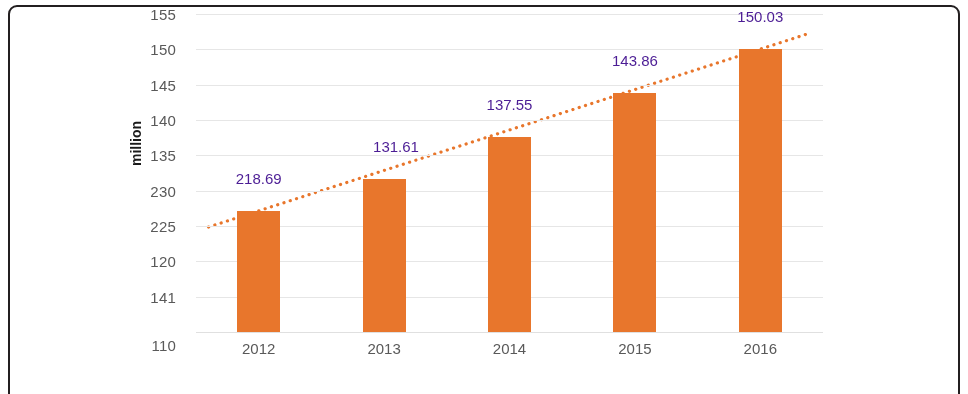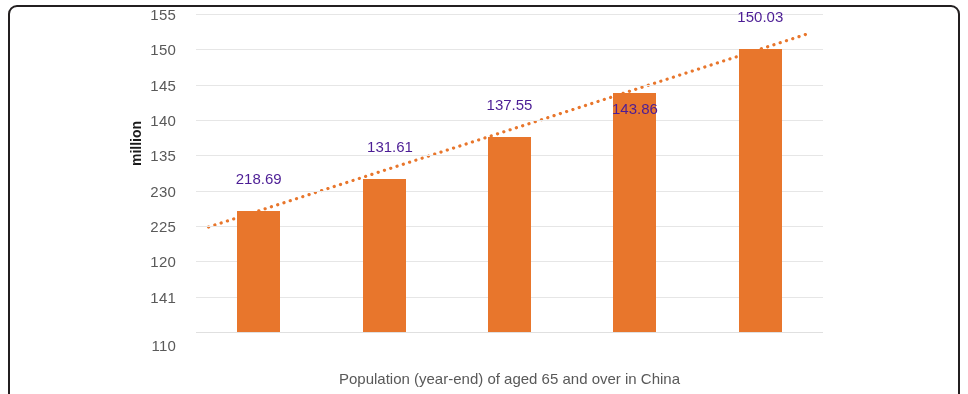--- a/index.html
+++ b/index.html
@@ -173,25 +173,31 @@
       <div class="gridline" style="top: 212px;"></div>
       <div class="gridline" style="top: 176.667px;"></div>
       <div class="gridline" style="top: 141.333px;"></div>
       <div class="gridline" style="top: 106px;"></div>
       <div class="gridline" style="top: 70.6667px;"></div>
       <div class="gridline" style="top: 35.3333px;"></div>
       <div class="gridline" style="top: 0px;"></div>
       <div class="bar" style="left: 41.2px; width: 43px; height: 121.123px; background: rgb(232, 118, 44);"></div>
       <div class="value-label" style="left: 62.7px; top: 155.877px;">218.69</div>
       <div class="bar" style="left: 166.6px; width: 43px; height: 152.711px; background: rgb(232, 118, 44);"></div>
-      <div class="value-label" style="left: 194px; top: 124.289px;">131.61</div>
+      <div class="value-label" style="left: 200px; top: 124.289px;">131.61</div>
       <div class="bar" style="left: 292px; width: 43px; height: 194.687px; background: rgb(232, 118, 44);"></div>
       <div class="value-label" style="left: 313.5px; top: 82.3133px;">137.55</div>
       <div class="bar" style="left: 417.4px; width: 43px; height: 239.277px; background: rgb(232, 118, 44);"></div>
-      <div class="value-label" style="left: 438.9px; top: 37.7227px; margin-top: 48px;">143.86</div>
+      <div class="value-label" style="left: 438.9px; top: 37.7227px;">143.86</div>
       <div class="bar" style="left: 542.8px; width: 43px; height: 282.879px; background: rgb(232, 118, 44);"></div>
       <div class="value-label" style="left: 564.3px; top: -5.87867px;">150.03</div>
     </div>
 
-
-  <div id="x-axis-title">Population (year-end) of aged 65 and over in China</div>
+  <div id="x-tick-labels">
+      <div class="x-tick-label" style="left: 62.7px;">2012</div>
+      <div class="x-tick-label" style="left: 188.1px;">2013</div>
+      <div class="x-tick-label" style="left: 313.5px;">2014</div>
+      <div class="x-tick-label" style="left: 438.9px;">2015</div>
+      <div class="x-tick-label" style="left: 564.3px;">2016</div>
+    </div>
+
 
 </div>
 
 </body></html>

